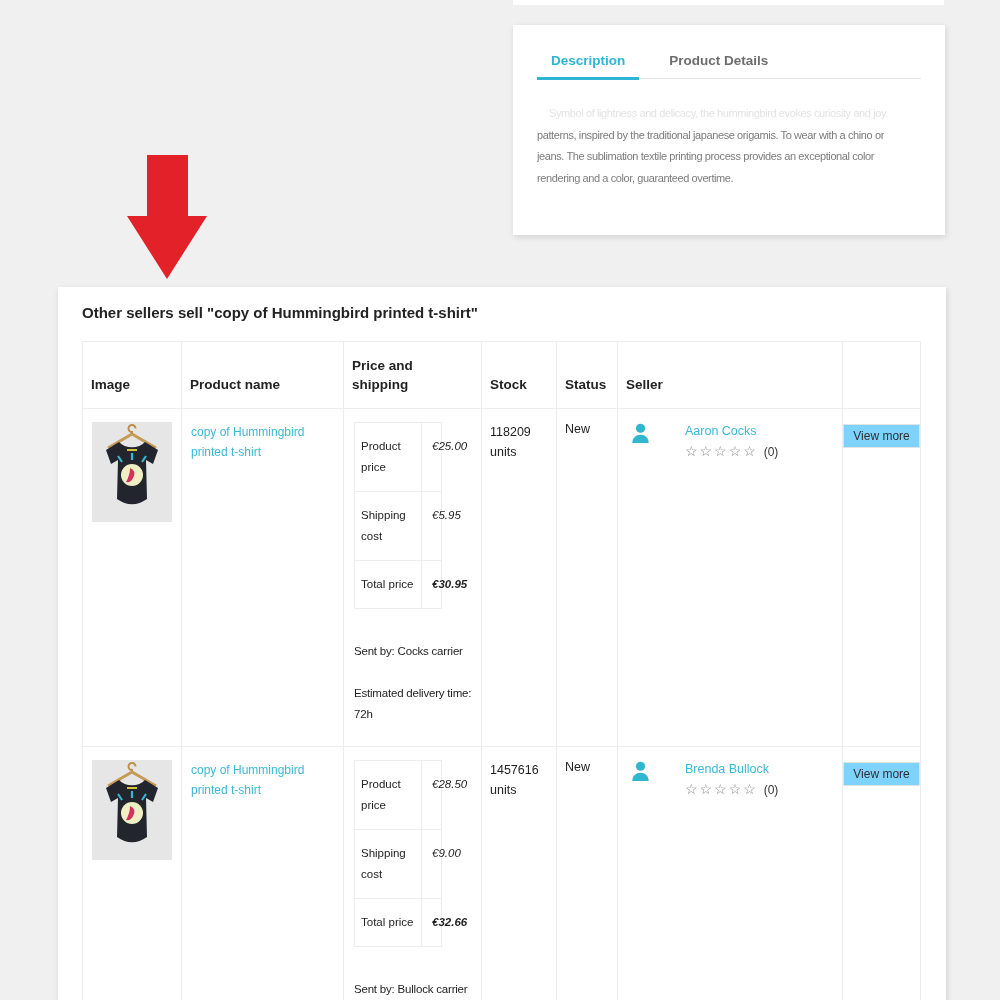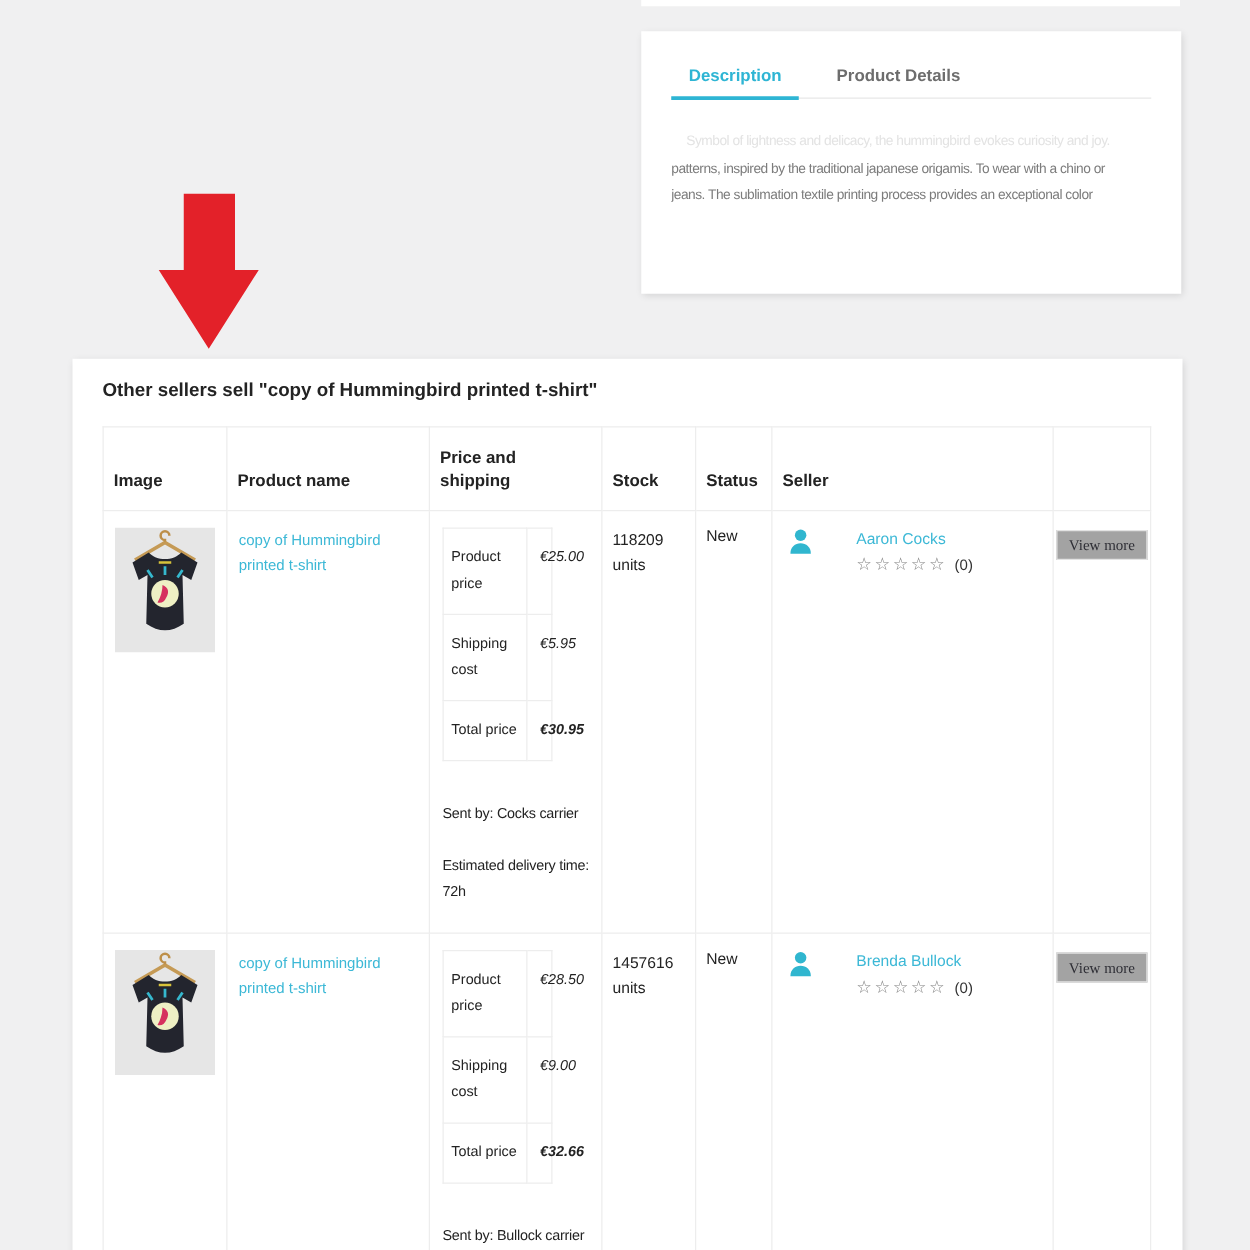--- a/index.html
+++ b/index.html
@@ -61,37 +61,38 @@
   .cell-status { padding:13px 8px 0; }
   .cell-seller { padding:13px 0 0 11px; }
   .seller-flex { display:flex; align-items:flex-start; }
   .seller-icon { width:23px; height:23px; margin-right:33px; flex:none; }
   .seller-name { color:#3cb8d6; font-size:12.5px; line-height:18px; text-decoration:none; cursor:pointer; }
   .stars { margin-top:3px; font-size:14px; color:#848484; letter-spacing:2px; line-height:16px; }
   .star-count { font-size:12px; color:#333; letter-spacing:0; }
   .cell-action { padding:15px 0 0; text-align:center; }
   .view-more-btn {
     display:inline-block; font-size:12px; color:#2f2f36;
-    background:#a3a3a3; border:1px solid #e3e3e3; padding:3px 9px; line-height:16px; cursor:pointer;font-family:Liberation Serif, serif;
+    background:#7dd3fc; border:1px solid #e3e3e3; padding:3px 9px; line-height:16px; cursor:pointer;
   }
 </style>
 </head>
 <body>
 
 <div class="top-sliver"></div>
 
 <div class="card desc-panel">
   <div class="tabs">
     <div class="tab active">Description</div>
     <div class="tab">Product Details</div>
   </div>
   <div class="desc-text">
     <div class="faded">Symbol of lightness and delicacy, the hummingbird evokes curiosity and joy.</div>
     <div>patterns, inspired by the traditional japanese origamis. To wear with a chino or</div>
     <div>jeans. The sublimation textile printing process provides an exceptional color</div>
+    <div>rendering and a color, guaranteed overtime.</div>
   </div>
 </div>
 
 <div class="arrow-wrap">
   <svg width="94" height="133" viewBox="0 0 94 133">
     <polygon points="27,5 68,5 68,66 87,66 47,129 7,66 27,66" fill="#e32129"></polygon>
   </svg>
 </div>
 
 <div class="card sellers-card">

